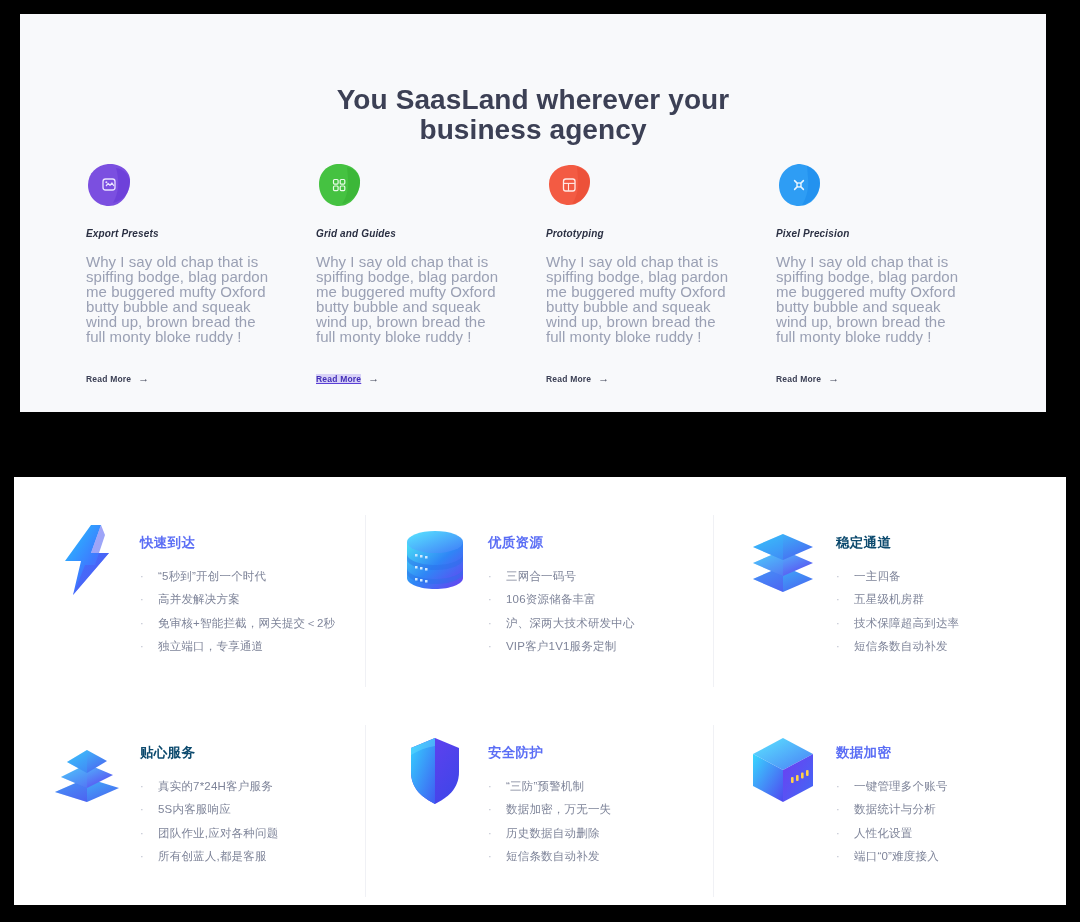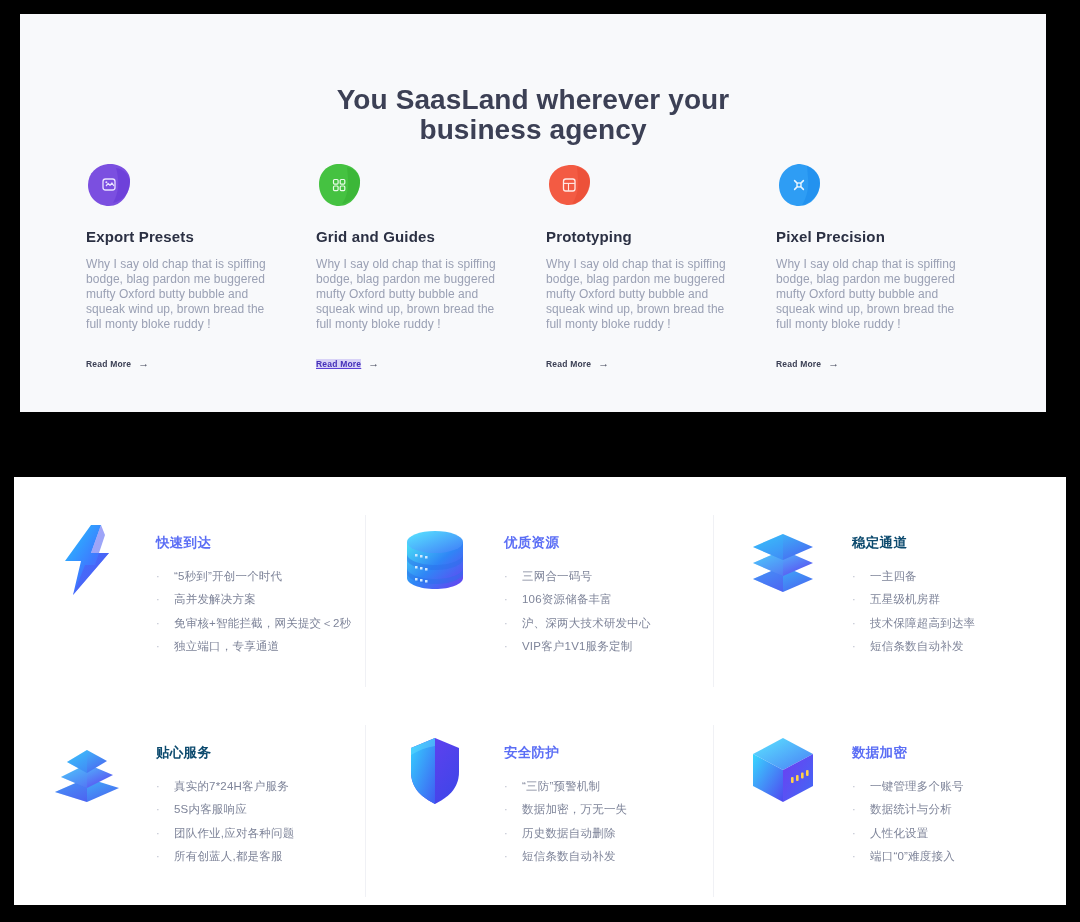--- a/index.html
+++ b/index.html
@@ -60,29 +60,30 @@
 
   .blob {
     position: relative;
     width: 46px;
     height: 46px;
     margin-bottom: 20px;
   }
   .blob svg { display: block; width: 46px; height: 46px; }
 
   .feature-title {
-    font-size: 15px;
+    font-size: 10px;
     font-weight: bold;
     color: #2b3043;
     letter-spacing: .15px;
     margin-bottom: 11px;
+    font-style: italic;
   }
 
   .feature-body {
-    font-size: 12px;
+    font-size: 15px;
     line-height: 15px;
     color: #9aa0b4;
     width: 186px;
     letter-spacing: .05px;
   }
 
   .read-more {
     margin-top: 14px;
     display: inline-flex;
     align-items: center;
@@ -121,21 +122,20 @@
     display: grid;
     grid-template-columns: 348px 348px 296px;
     grid-template-rows: 210px 210px;
   }
 
   .cn-cell {
     position: relative;
     display: flex;
     align-items: flex-start;
     padding-top: 12px;
-    gap: 16px;
   }
   .cn-cell.divided::after {
     content: "";
     position: absolute;
     right: 26px;
     top: 10px;
     bottom: 28px;
     width: 1px;
     background: #f0f1f5;
   }

